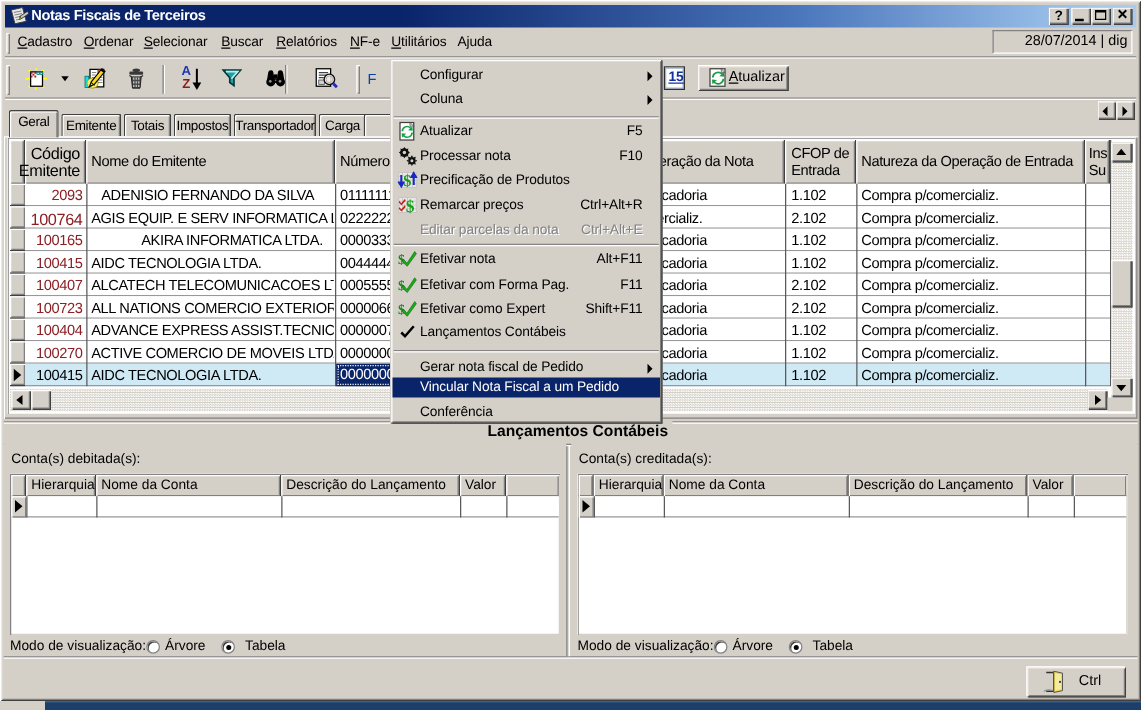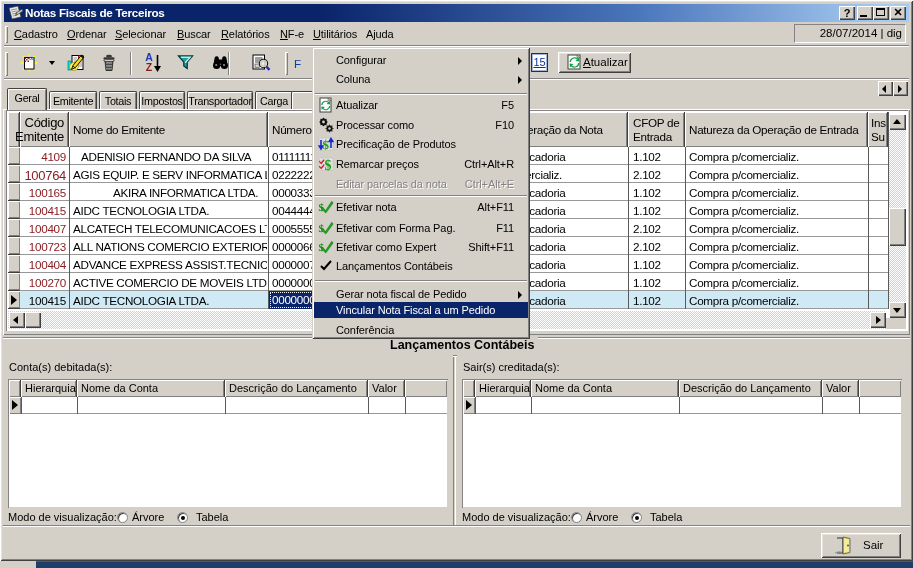--- a/index.html
+++ b/index.html
@@ -126,21 +126,21 @@
 <path d="M15.6 13.8 L18.5 16.8" stroke="#2828c8" stroke-width="2.4"></path>
 </svg>
 <div class="abs groove" style="left:4px;top:78px;width:905px;"></div>
 
 <div class="abs" style="left:130px;top:52px;width:2px;height:23px;border-left:1px solid #808080;border-right:1px solid #fff;"></div>
 <div class="abs" style="left:228px;top:52px;width:2px;height:23px;border-left:1px solid #808080;border-right:1px solid #fff;"></div>
 <div class="abs" style="left:285px;top:52px;width:3px;height:23px;box-shadow: inset 1px 1px 0 #fff, inset -1px -1px 0 #808080;"></div>
 <div class="abs" style="left:294px;top:57px;color:#0a40a0;font-size:11.7px;letter-spacing:-0.3px;">F</div>
 
 <div class="abs" style="left:531px;top:53px;width:17px;height:19px;border:1px solid #303030;background:#fff;box-shadow:inset 0 0 0 1px #a0b4d4;">
-    <div style="font-size:11px;color:#1030a0;text-align:center;line-height:17px;text-decoration:underline;">15</div>
+    <div style="font-size:11px;color:#1030a0;text-align:right;line-height:17px;text-decoration:underline;font-weight:bold;">15</div>
   </div>
 
 <div class="abs r1" style="left:558px;top:52px;width:73px;height:21px;background:#d4d0c8;">
   <svg class="abs" style="left:9px;top:2px;" width="15" height="16" viewBox="0 0 15 16">
     <rect x="1" y="1" width="12" height="14" fill="#fff" stroke="#404040"></rect>
     <path d="M10 1 L13 4 L10 4 Z" fill="#d4d0c8" stroke="#404040" stroke-width="0.5"></path>
     <path d="M4 8 a3.5 3.5 0 0 1 6-2.4 l-1.6 1.4 4 .4 -.3-3.8 -1.2 1 a5 5 0 0 0-8.4 3.4 Z" fill="#18a048"></path>
     <path d="M11 9 a3.5 3.5 0 0 1-6 2.4 l1.6-1.4 -4-.4 .3 3.8 1.2-1 a5 5 0 0 0 8.4-3.4 Z" fill="#18a048"></path>
   </svg>
   <span class="abs" style="left:25px;top:4px;font-size:11.5px;"><u>A</u>tualizar</span>
@@ -189,21 +189,21 @@
       <div style="position:absolute;left:5px;top:4px;line-height:14px;">CFOP de<br>Entrada</div>
     </div>
 <div class="abs hdrcell" style="left:679px;top:2px;width:183px;height:35px;border-right:1px solid #404040;font-size:11.7px;letter-spacing:-0.3px;overflow:visible;">
       <div style="position:absolute;left:4px;top:11px;">Natureza da Operação de Entrada</div>
     </div>
 <div class="abs hdrcell" style="left:862px;top:2px;width:20px;height:35px;border-right:1px solid #404040;font-size:11.7px;letter-spacing:-0.3px;overflow:visible;">
       <div style="position:absolute;left:3px;top:4px;line-height:14px;">Ins<br>Su</div>
     </div>
 <div class="abs" style="left:14px;top:37px;width:868px;height:18px;background:#fff;border-bottom:1px solid #989898;"></div>
 <div class="abs" style="left:2px;top:37px;width:12px;height:18px;background:#d4d0c8;box-shadow:inset 1px 1px 0 #fff, inset -1px -1px 0 #808080;border-bottom:1px solid #404040;"></div>
-<div class="abs" style="left:14px;top:40px;width:46px;text-align:right;color:#8b1f24;font-size:11.7px;letter-spacing:-0.3px;">4109</div>
+<div class="abs" style="left:14px;top:40px;width:46px;text-align:right;color:#8b1f24;font-size:11.7px;letter-spacing:-0.3px;">2093</div>
 <div class="abs" style="left:75px;top:40px;width:194px;overflow:hidden;white-space:nowrap;font-size:11.7px;letter-spacing:-0.3px;">ADENISIO FERNANDO DA SILVA</div>
 <div class="abs" style="left:266px;top:40px;width:107px;overflow:hidden;white-space:nowrap;font-size:11.7px;letter-spacing:-0.3px;">0111111111</div>
 <div class="abs" style="left:446px;top:40px;font-size:11.7px;letter-spacing:-0.3px;">Compra de mercadoria</div>
 <div class="abs" style="left:627px;top:40px;font-size:11.7px;letter-spacing:-0.3px;">1.102</div>
 <div class="abs" style="left:683px;top:40px;font-size:11.7px;letter-spacing:-0.3px;">Compra p/comercializ.</div>
 <div class="abs" style="left:14px;top:55px;width:868px;height:18px;background:#fff;border-bottom:1px solid #989898;"></div>
 <div class="abs" style="left:2px;top:55px;width:12px;height:18px;background:#d4d0c8;box-shadow:inset 1px 1px 0 #fff, inset -1px -1px 0 #808080;border-bottom:1px solid #404040;"></div>
 <div class="abs" style="left:14px;top:58px;width:46px;text-align:right;color:#8b1f24;font-size:13px;letter-spacing:-0.3px;">100764</div>
 <div class="abs" style="left:67px;top:58px;width:194px;overflow:hidden;white-space:nowrap;font-size:11.7px;letter-spacing:-0.3px;">AGIS EQUIP. E SERV INFORMATICA LTDA</div>
 <div class="abs" style="left:266px;top:58px;width:107px;overflow:hidden;white-space:nowrap;font-size:11.7px;letter-spacing:-0.3px;">0222222222</div>
@@ -327,21 +327,21 @@
 <div class="abs" style="left:368px;top:397px;width:1px;height:17px;background:#5a5a5a;"></div>
 <div class="abs" style="left:405px;top:397px;width:1px;height:17px;background:#5a5a5a;"></div>
 <div class="abs" style="left:8px;top:511px;font-size:11px;">Modo de visualização:</div>
 <div class="abs" style="left:117px;top:512px;width:11px;height:11px;border-radius:50%;background:#fff;border:1px solid #848284;box-shadow:inset 1px 1px 0 #404040;"></div>
 <div class="abs" style="left:132px;top:511px;font-size:11px;">Árvore</div>
 <div class="abs" style="left:177px;top:512px;width:11px;height:11px;border-radius:50%;background:#fff;border:1px solid #848284;box-shadow:inset 1px 1px 0 #404040;">
     <div style="position:absolute;left:2.5px;top:2.5px;width:4px;height:4px;border-radius:50%;background:#000;"></div>
   </div>
 <div class="abs" style="left:196px;top:511px;font-size:11px;">Tabela</div>
 <div class="abs" style="left:457px;top:349px;width:453px;height:178px;background:#d4d0c8;"></div>
-<div class="abs" style="left:463px;top:361px;font-size:11px;">Sair(s) creditada(s):</div>
+<div class="abs" style="left:463px;top:361px;font-size:11px;">Conta(s) creditada(s):</div>
 <div class="abs" style="left:462px;top:379px;width:440px;height:129px;background:#fff;box-shadow:inset 1px 1px 0 #848284, inset -1px -1px 0 #d4d0c8;"></div>
 <div class="abs" style="left:463px;top:380px;width:438px;height:17px;background:#d4d0c8;border-bottom:1px solid #404040;"></div>
 <div class="abs hdrcell" style="left:463px;top:380px;width:12px;height:17px;border-right:1px solid #404040;font-size:11px;"></div>
 <div class="abs hdrcell" style="left:475px;top:380px;width:56px;height:17px;border-right:1px solid #404040;font-size:11px;">
     <div style="position:absolute;left:4px;top:2px;white-space:nowrap;">Hierarquia</div>
   </div>
 <div class="abs hdrcell" style="left:531px;top:380px;width:148px;height:17px;border-right:1px solid #404040;font-size:11px;">
     <div style="position:absolute;left:4px;top:2px;white-space:nowrap;">Nome da Conta</div>
   </div>
 <div class="abs hdrcell" style="left:679px;top:380px;width:143px;height:17px;border-right:1px solid #404040;font-size:11px;">
@@ -369,21 +369,21 @@
 <div class="abs" style="left:650px;top:511px;font-size:11px;">Tabela</div>
 
 <div class="abs r1" style="left:821px;top:533px;width:80px;height:25px;background:#d4d0c8;">
   <svg class="abs" style="left:12px;top:3px;" width="20" height="19" viewBox="0 0 20 19">
 <path d="M4 2 L10 2 L10 17 L4 17" fill="none" stroke="#303030" stroke-width="1.2"></path>
 <path d="M10 1 L17 2.5 L17 16.5 L10 18 Z" fill="#e8d44c" stroke="#555" stroke-width="0.8"></path>
 <path d="M11 2.5 L16 3.6 L16 15.4 L11 16.5 Z" fill="#f4ec9c" stroke="none"></path>
 <circle cx="15" cy="9.5" r="0.9" fill="#404040"></circle>
 <path d="M2 17 C5 15.5 7 15.5 9 16.5" stroke="#909090" fill="none" stroke-width="1"></path>
 </svg>
-  <span class="abs" style="left:42px;top:6px;font-size:11.5px;">Sair</span>
+  <span class="abs" style="left:42px;top:6px;font-size:11.5px;">Ctrl</span>
 </div>
 
 <div class="abs groove" style="left:3px;top:525px;width:907px;"></div>
 <div class="abs" style="left:453px;top:357px;width:1px;height:168px;background:#848284;"></div>
 <div class="abs" style="left:455px;top:357px;width:1px;height:168px;background:#fff;"></div>
 
 <div class="abs" style="left:36px;top:561px;width:877px;height:7px;background:#1c3e68;border-top:1px solid #35608e;"></div>
 
 <div class="abs" id="dropdown" style="left:312px;top:47px;width:218px;height:292px;background:#d4d0c8;box-shadow: inset 1px 1px 0 #d4d0c8, inset -1px -1px 0 #404040, inset 2px 2px 0 #fff, inset -2px -2px 0 #808080; z-index:50; font-size:11px; letter-spacing:-0.1px;">
 <div class="mi" style="top:23px;height:19px;line-height:19px;color:#000;">
@@ -411,21 +411,21 @@
           <circle cx="5.5" cy="5" r="3.4"></circle>
           <path d="M5.5 0.5 l1.2 1.8 -2.4 0Z M5.5 9.5 l1.2-1.8 -2.4 0Z M1 5 l1.8 1.2 0-2.4Z M10 5 l-1.8 1.2 0-2.4Z M2.3 1.8 l2.1 .5 -1.6 1.6Z M8.7 8.2 l-2.1-.5 1.6-1.6Z M8.7 1.8 l-.5 2.1 -1.6-1.6Z M2.3 8.2 l.5-2.1 1.6 1.6Z"></path>
         </g>
         <circle cx="5.5" cy="5" r="1.4" fill="#d4d0c8"></circle>
         <g fill="#101010">
           <circle cx="11.5" cy="11.5" r="2.9"></circle>
           <path d="M11.5 7.2 l1 1.5 -2 0Z M11.5 15.8 l1-1.5 -2 0Z M7.2 11.5 l1.5 1 0-2Z M15.8 11.5 l-1.5 1 0-2Z M8.4 8.4 l1.8 .4 -1.4 1.4Z M14.6 14.6 l-1.8-.4 1.4-1.4Z M14.6 8.4 l-.4 1.8 -1.4-1.4Z M8.4 14.6 l.4-1.8 1.4 1.4Z"></path>
         </g>
         <circle cx="11.5" cy="11.5" r="1.2" fill="#d4d0c8"></circle>
       </svg>
-      <span class="txt">Processar como</span>
+      <span class="txt">Processar nota</span>
       <span class="sc">F10</span>
     </div>
 <div class="mi" style="top:88px;height:19px;line-height:19px;color:#000;">
       <svg class="ico" width="16" height="16" viewBox="0 0 16 16">
         <rect x="1" y="2" width="14" height="12" fill="#e8e8e8"></rect>
         <path d="M1 2 h14 v12 h-14 Z M1 5 h14 M1 8 h14 M1 11 h14 M4 2 v12 M8 2 v12 M12 2 v12" stroke="#b8b8b8" fill="none" stroke-width="0.5"></path>
         <path d="M3 4 v7 M3 13 l-1.8-3 h3.6 Z" stroke="#1828c8" stroke-width="1.6" fill="#1828c8"></path>
         <path d="M13 12 v-7 M13 2.5 l-1.8 3 h3.6 Z" stroke="#1828c8" stroke-width="1.6" fill="#1828c8"></path>
         <text x="4.6" y="13" font-size="13" font-weight="bold" fill="#18a018" font-family="Liberation Serif">$</text>
       </svg>

